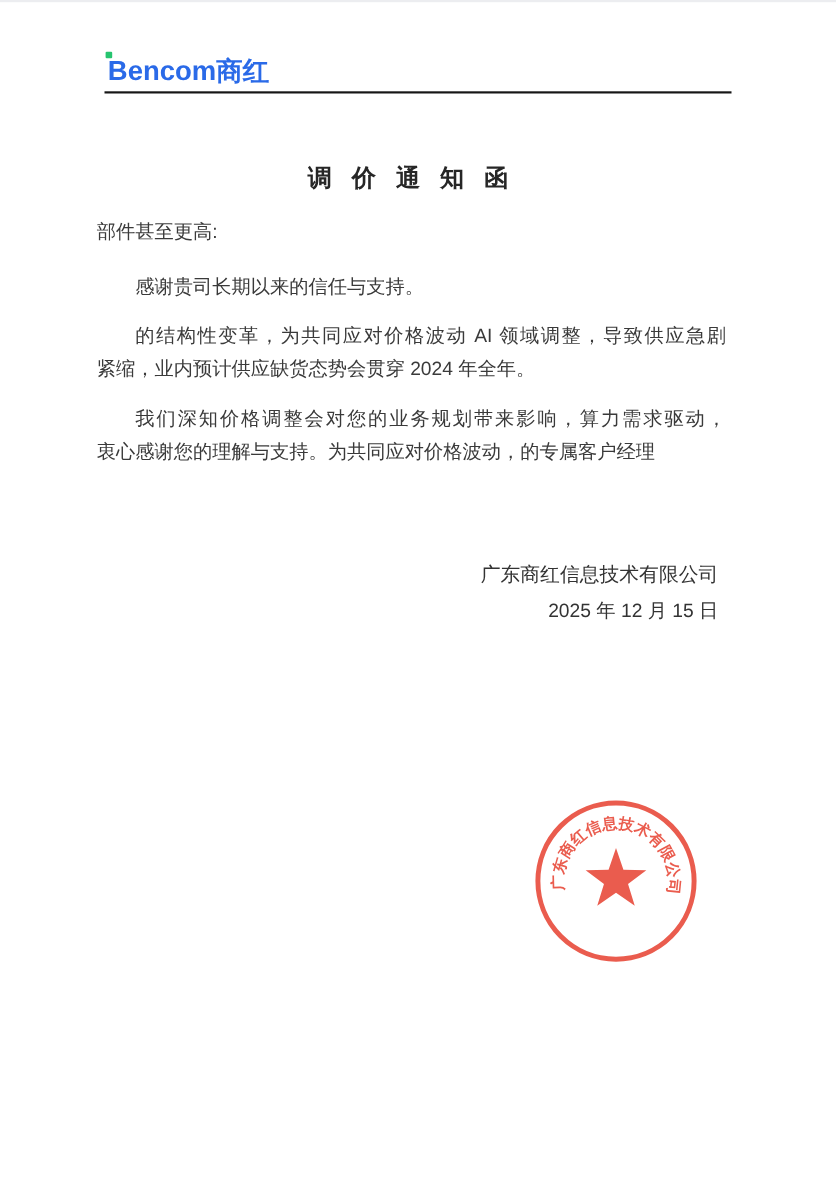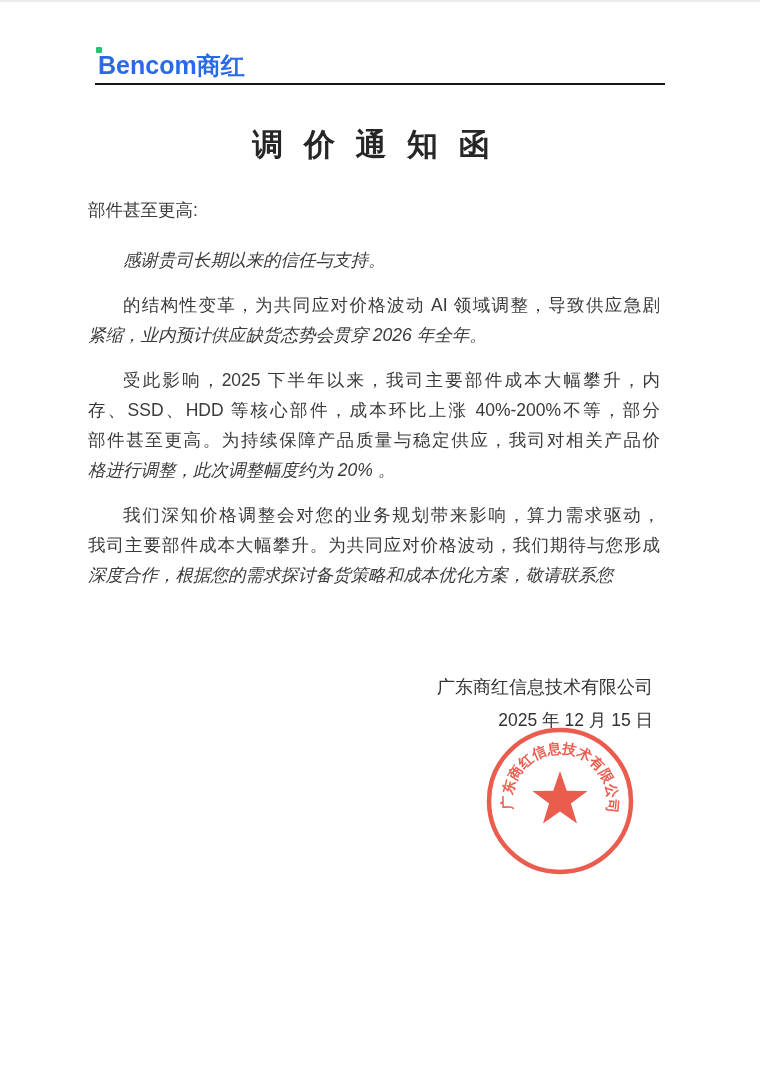--- a/index.html
+++ b/index.html
@@ -19,37 +19,37 @@
   }
   .brand-en,.brand-cn{color:#2a6ae8;}
   .brand-cn{font-size:24px;}
   .brand-accent{
     position:absolute;left:-2px;top:-4px;
     width:6px;height:6px;border-radius:1px;
     background:#27c46f;
   }
   .rule{position:absolute;left:95px;top:83px;width:570px;height:2px;background:#161616;}
   .title{
-    position:absolute;left:88px;top:126px;width:572px;
+    position:absolute;left:88px;top:143px;width:572px;
     text-align:center;
-    font-size:31px;font-weight:600;letter-spacing:6px;
+    font-size:22px;font-weight:600;letter-spacing:6px;
     color:#262626;line-height:38px;
     white-space:nowrap;
   }
   .content{
     position:absolute;left:88px;top:195px;width:572px;
     font-size:17.5px;line-height:30px;color:#3a3a3a;
   }
   .salutation{margin:0 0 20px 0;}
   .para{margin:0 0 15px 0;}
   .para .line{
     text-align:justify;
     text-align-last:justify;
   }
-  .para .line:last-child{text-align-last:left;font-style:italic;}
+  .para .line:last-child{text-align-last:left;}
   .para .line:first-child{text-indent:2em;}
   .signature{
     margin-top:81px;
     text-align:right;
     padding-right:7px;
     line-height:33px;
   }
   .signature .company{font-size:18px;color:#333;}
   .signature .date{font-size:17.5px;color:#333;}
   .seal{
@@ -73,32 +73,25 @@
   <div class="title">调 价 通 知 函</div>
 
   <div class="content">
     <div class="salutation">部件甚至更高:</div>
 
     <div class="para">
         <div class="line">感谢贵司长期以来的信任与支持。</div>
       </div>
     <div class="para">
         <div class="line">的结构性变革，为共同应对价格波动 AI 领域调整，导致供应急剧</div>
-        <div class="line">紧缩，业内预计供应缺货态势会贯穿 2026 年全年。</div>
-      </div>
-    <div class="para">
-        <div class="line">受此影响，2025 下半年以来，我司主要部件成本大幅攀升，内</div>
-        <div class="line">存、SSD、HDD 等核心部件，成本环比上涨 40%-200%不等，部分</div>
-        <div class="line">部件甚至更高。为持续保障产品质量与稳定供应，我司对相关产品价</div>
-        <div class="line">格进行调整，此次调整幅度约为 20% 。</div>
+        <div class="line">紧缩，业内预计供应缺货态势会贯穿 2024 年全年。</div>
       </div>
     <div class="para">
         <div class="line">我们深知价格调整会对您的业务规划带来影响，算力需求驱动，</div>
-        <div class="line">我司主要部件成本大幅攀升。为共同应对价格波动，我们期待与您形成</div>
-        <div class="line">深度合作，根据您的需求探讨备货策略和成本优化方案，敬请联系您</div>
+        <div class="line">衷心感谢您的理解与支持。为共同应对价格波动，的专属客户经理</div>
       </div>
 
     <div class="signature">
       <div class="company">广东商红信息技术有限公司</div>
       <div class="date">2025 年 12 月 15 日</div>
     </div>
   </div>
 
   <svg class="seal" viewBox="0 0 170 170" width="170" height="170">
     <circle cx="85" cy="85" r="71" fill="none" stroke="#e84a3a" stroke-width="4.5"></circle>

